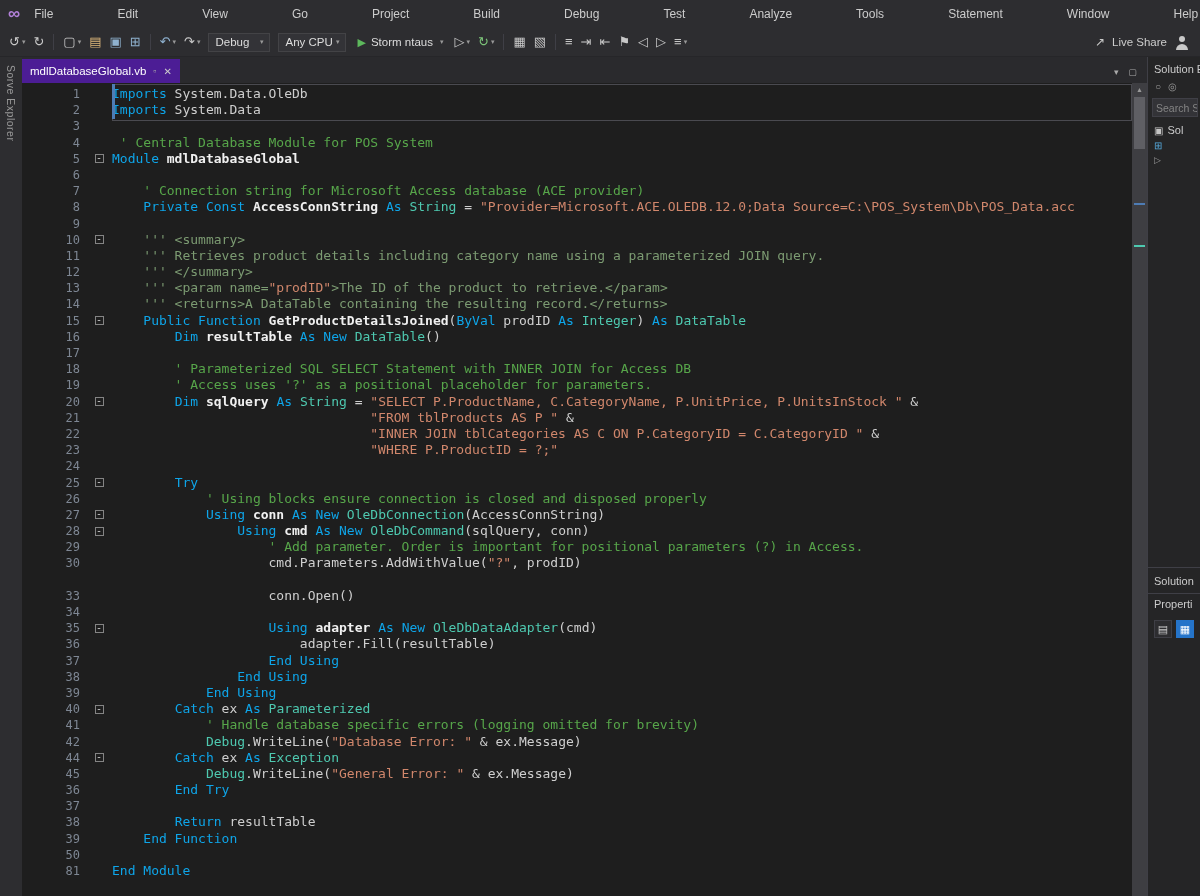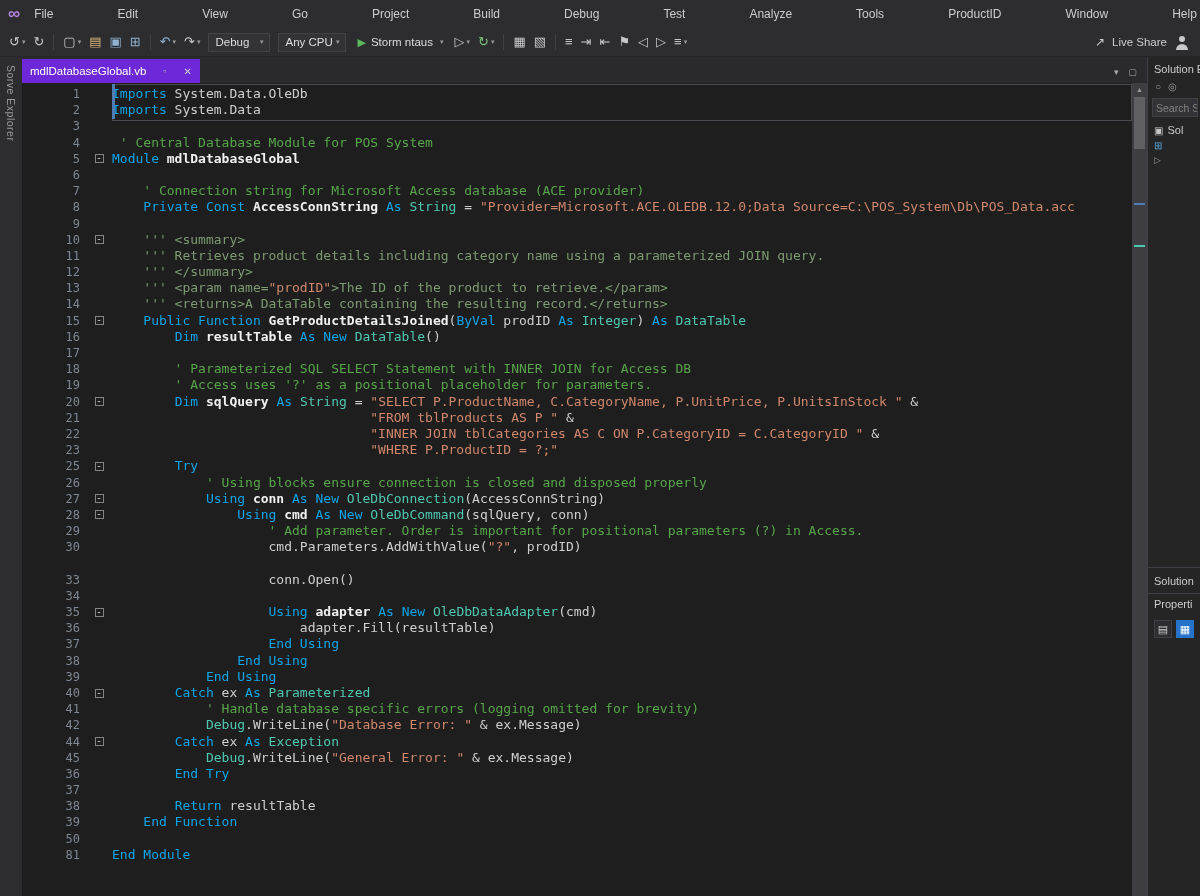--- a/index.html
+++ b/index.html
@@ -37,22 +37,22 @@
   .person::before{content:"";position:absolute;top:1px;left:5px;width:6px;height:6px;border-radius:50%;background:#C8C8C8;}
   .person::after{content:"";position:absolute;bottom:0;left:2px;width:12px;height:6px;border-radius:6px 6px 0 0;background:#C8C8C8;}
 
   
   .mainrow{flex:1;display:flex;min-height:0;}
   .leftstrip{flex:0 0 22px;background:#2D2D30;}
   .vtext{writing-mode:vertical-rl;font-size:10.5px;color:#999999;margin-top:8px;margin-left:5px;letter-spacing:.5px;display:inline-block;}
 
   .center{flex:1;display:flex;flex-direction:column;min-width:0;}
   .tabstrip{flex:0 0 26px;background:#2A2A2D;display:flex;align-items:flex-end;}
-  .tab{height:24px;background:#6d28d9;display:flex;align-items:center;padding:0 8px;color:#FFFFFF;
-    font-size:11.5px;gap:17px;white-space:nowrap;}
+  .tab{height:24px;background:#4c1d95;display:flex;align-items:center;padding:0 8px;color:#FFFFFF;
+    font-size:11.5px;gap:7px;white-space:nowrap;}
   .tab-pin{color:#AAAAAA;font-size:9px;}
   .tab-close{color:#CCCCCC;font-size:10px;}
   .ts-right{margin-left:auto;display:flex;gap:10px;color:#AAAAAA;align-items:center;padding:0 10px 6px 0;font-size:9px;}
 
   
   .editor{flex:1;position:relative;background:#1E1E1E;overflow:hidden;}
   .codewrap{position:absolute;top:0;left:0;right:15px;bottom:0;padding-top:3px;
     font-family:"DejaVu Sans Mono",monospace;font-size:13px;overflow:hidden;}
   .row{display:flex;height:16.2px;line-height:16.2px;white-space:pre;}
   .lnum{flex:0 0 64px;text-align:right;padding-right:6px;color:#7E8794;font-size:12px;box-sizing:border-box;}
@@ -108,21 +108,21 @@
         <span class="mi">File</span>
         <span class="mi">Edit</span>
         <span class="mi">View</span>
         <span class="mi">Go</span>
         <span class="mi">Project</span>
         <span class="mi">Build</span>
         <span class="mi">Debug</span>
         <span class="mi">Test</span>
         <span class="mi">Analyze</span>
         <span class="mi">Tools</span>
-        <span class="mi">ProductID</span>
+        <span class="mi">Statement</span>
         <span class="mi">Window</span>
         <span class="mi">Help</span>
       </nav>
     <div class="wtitle">mdlDatabaseGlobal</div>
     <div class="winbtns">
       <span class="wbtn">–</span>
       <span class="wbtn">▢</span>
       <span class="wbtn">✕</span>
     </div>
   </header>
@@ -255,20 +255,21 @@
             <div class="row"><span class="lnum">14</span><span class="fold"></span><span class="ltxt"><span class="d">    ''' &lt;returns&gt;A DataTable containing the resulting record.&lt;/returns&gt;</span></span></div>
             <div class="row"><span class="lnum">15</span><span class="fold"><span class="fbox">-</span></span><span class="ltxt"><span class="p">    </span><span class="k">Public</span><span class="p"> </span><span class="k">Function</span><span class="p"> </span><span class="v">GetProductDetailsJoined</span><span class="p">(</span><span class="k">ByVal</span><span class="p"> prodID </span><span class="k">As</span><span class="p"> </span><span class="t">Integer</span><span class="p">) </span><span class="k">As</span><span class="p"> </span><span class="t">DataTable</span></span></div>
             <div class="row"><span class="lnum">16</span><span class="fold"></span><span class="ltxt"><span class="p">        </span><span class="k">Dim</span><span class="p"> </span><span class="v">resultTable</span><span class="p"> </span><span class="k">As</span><span class="p"> </span><span class="k">New</span><span class="p"> </span><span class="t">DataTable</span><span class="p">()</span></span></div>
             <div class="row"><span class="lnum">17</span><span class="fold"></span><span class="ltxt"></span></div>
             <div class="row"><span class="lnum">18</span><span class="fold"></span><span class="ltxt"><span class="c">        ' Parameterized SQL SELECT Statement with INNER JOIN for Access DB</span></span></div>
             <div class="row"><span class="lnum">19</span><span class="fold"></span><span class="ltxt"><span class="c">        ' Access uses '?' as a positional placeholder for parameters.</span></span></div>
             <div class="row"><span class="lnum">20</span><span class="fold"><span class="fbox">-</span></span><span class="ltxt"><span class="p">        </span><span class="k">Dim</span><span class="p"> </span><span class="v">sqlQuery</span><span class="p"> </span><span class="k">As</span><span class="p"> </span><span class="t">String</span><span class="p"> = </span><span class="s">"SELECT P.ProductName, C.CategoryName, P.UnitPrice, P.UnitsInStock "</span><span class="p"> &amp;</span></span></div>
             <div class="row"><span class="lnum">21</span><span class="fold"></span><span class="ltxt"><span class="p">                                 </span><span class="s">"FROM tblProducts AS P "</span><span class="p"> &amp;</span></span></div>
             <div class="row"><span class="lnum">22</span><span class="fold"></span><span class="ltxt"><span class="p">                                 </span><span class="s">"INNER JOIN tblCategories AS C ON P.CategoryID = C.CategoryID "</span><span class="p"> &amp;</span></span></div>
             <div class="row"><span class="lnum">23</span><span class="fold"></span><span class="ltxt"><span class="p">                                 </span><span class="s">"WHERE P.ProductID = ?;"</span></span></div>
+            <div class="row"><span class="lnum">24</span><span class="fold"></span><span class="ltxt"></span></div>
             <div class="row"><span class="lnum">25</span><span class="fold"><span class="fbox">-</span></span><span class="ltxt"><span class="p">        </span><span class="k">Try</span></span></div>
             <div class="row"><span class="lnum">26</span><span class="fold"></span><span class="ltxt"><span class="c">            ' Using blocks ensure connection is closed and disposed properly</span></span></div>
             <div class="row"><span class="lnum">27</span><span class="fold"><span class="fbox">-</span></span><span class="ltxt"><span class="p">            </span><span class="k">Using</span><span class="p"> </span><span class="v">conn</span><span class="p"> </span><span class="k">As</span><span class="p"> </span><span class="k">New</span><span class="p"> </span><span class="t">OleDbConnection</span><span class="p">(AccessConnString)</span></span></div>
             <div class="row"><span class="lnum">28</span><span class="fold"><span class="fbox">-</span></span><span class="ltxt"><span class="p">                </span><span class="k">Using</span><span class="p"> </span><span class="v">cmd</span><span class="p"> </span><span class="k">As</span><span class="p"> </span><span class="k">New</span><span class="p"> </span><span class="t">OleDbCommand</span><span class="p">(sqlQuery, conn)</span></span></div>
             <div class="row"><span class="lnum">29</span><span class="fold"></span><span class="ltxt"><span class="c">                    ' Add parameter. Order is important for positional parameters (?) in Access.</span></span></div>
             <div class="row"><span class="lnum">30</span><span class="fold"></span><span class="ltxt"><span class="p">                    cmd.Parameters.AddWithValue(</span><span class="s">"?"</span><span class="p">, prodID)</span></span></div>
             <div class="row"><span class="lnum"></span><span class="fold"></span><span class="ltxt"></span></div>
             <div class="row"><span class="lnum">33</span><span class="fold"></span><span class="ltxt"><span class="p">                    conn.Open()</span></span></div>
             <div class="row"><span class="lnum">34</span><span class="fold"></span><span class="ltxt"></span></div>
             <div class="row"><span class="lnum">35</span><span class="fold"><span class="fbox">-</span></span><span class="ltxt"><span class="p">                    </span><span class="k">Using</span><span class="p"> </span><span class="v">adapter</span><span class="p"> </span><span class="k">As</span><span class="p"> </span><span class="k">New</span><span class="p"> </span><span class="t">OleDbDataAdapter</span><span class="p">(cmd)</span></span></div>

